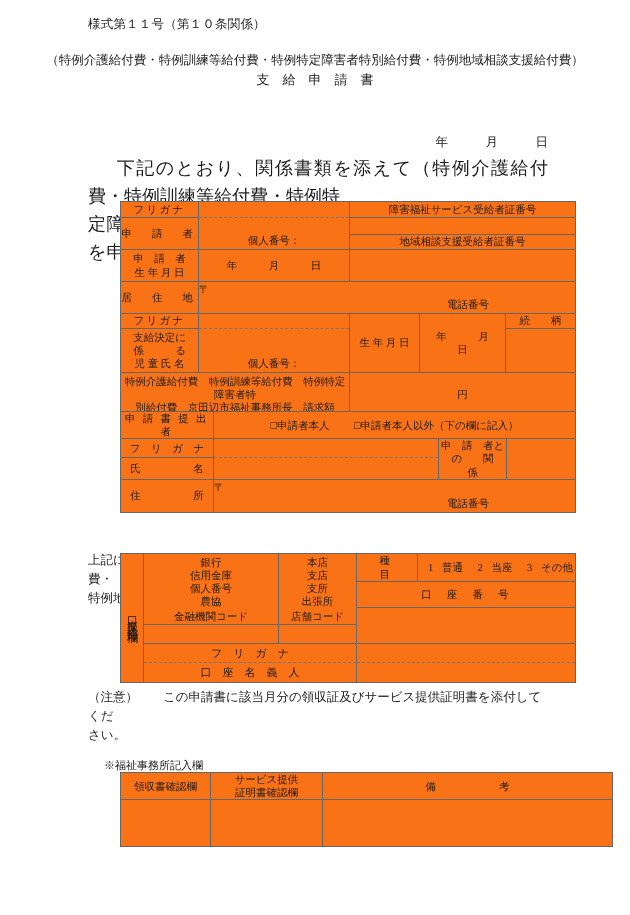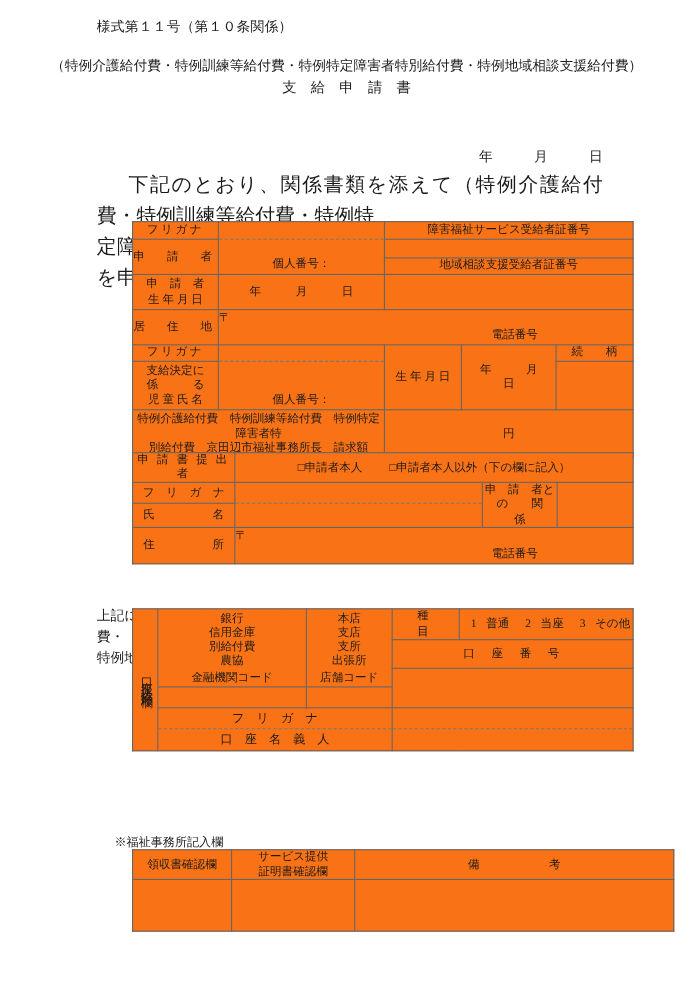--- a/index.html
+++ b/index.html
@@ -328,21 +328,21 @@
     </colgroup>
     <tbody>
 
       <tr style="height:17px">
         <td rowspan="6">
           <div class="vlabel">口座振込依頼欄</div>
         </td>
         <td rowspan="3" class="r multi nb-b" style="vertical-align:top;padding-top:2px">
           <div>銀行</div>
           <div>信用金庫</div>
-          <div>別給付費</div>
+          <div>個人番号</div>
           <div>農協</div>
         </td>
         <td rowspan="3" class="r multi nb-b" style="vertical-align:top;padding-top:2px">
           <div>本店</div>
           <div>支店</div>
           <div>支所</div>
           <div>出張所</div>
         </td>
         <td class="lbl sp2">種　　　目</td>
         <td class="lbl l" style="padding-left:8px">
@@ -403,20 +403,24 @@
           <div style="height:19px;line-height:19px;font-size:11px">口　座　名　義　人</div>
         </td>
         <td colspan="2" style="padding:0">
           <div style="height:18px;border-bottom:1px dashed #777"></div>
           <div style="height:19px"></div>
         </td>
       </tr>
     </tbody>
   </table>
 
+  <div class="caution">
+    <span class="c1">（注意）　　この申請書に該当月分の領収証及びサービス提供証明書を添付してくだ</span>
+    <span class="c2">さい。</span>
+  </div>
 
   <div class="office-head">※福祉事務所記入欄</div>
   <table class="frm" id="tbl-office">
     <colgroup>
       <col style="width:90px">
         <col style="width:112px">
         <col style="width:290px">
     </colgroup>
     <tbody>
       <tr style="height:19px">

